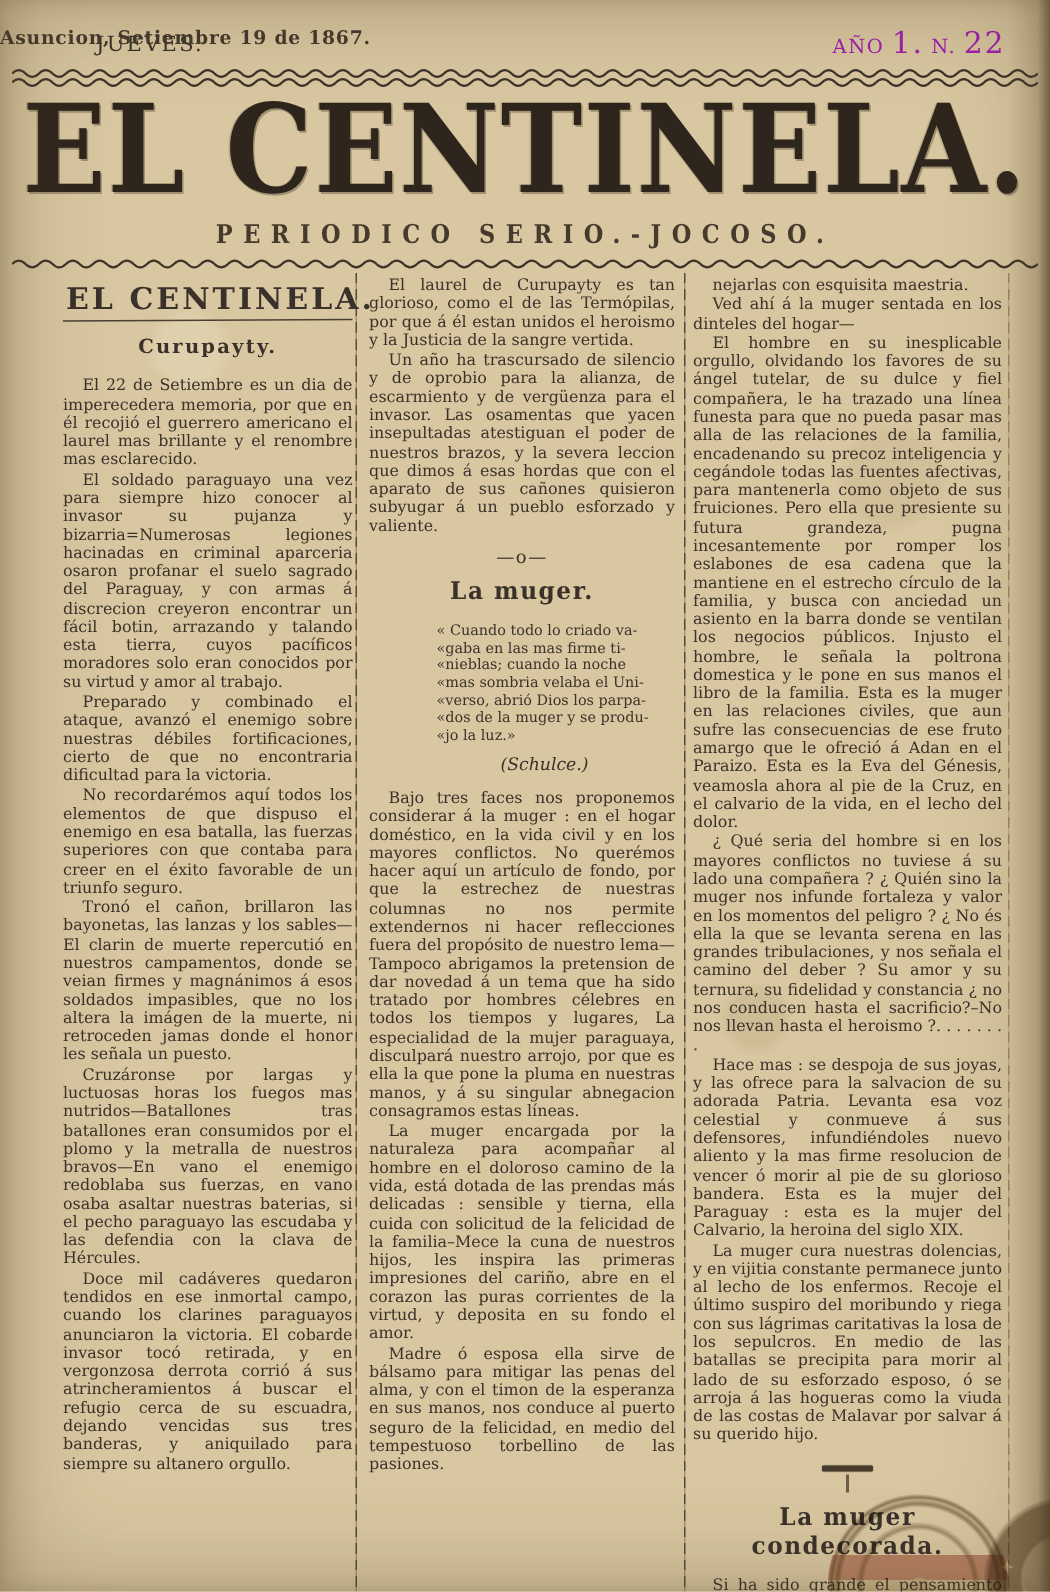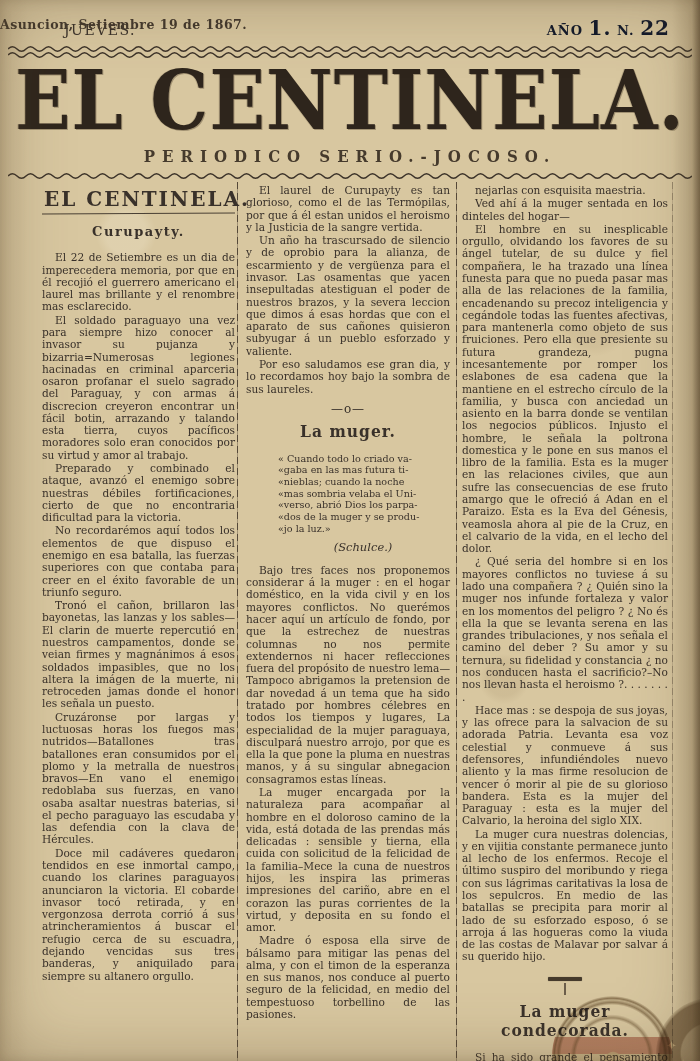--- a/index.html
+++ b/index.html
@@ -16,21 +16,21 @@
         radial-gradient(circle at 40% 80%, rgba(255,250,235,.12) 0 2%, transparent 3%),
         radial-gradient(circle at 85% 30%, rgba(120,95,60,.08) 0 3%, transparent 4%),
         linear-gradient(90deg, rgba(120,95,60,.10), rgba(120,95,60,0) 4% 96%, rgba(90,70,40,.28));}
   .right-edge{position:absolute;right:0;top:0;bottom:0;width:8px;z-index:6;
        background:linear-gradient(90deg, rgba(70,52,30,0), rgba(70,52,30,.45));}
 
   
   .topbar{position:absolute;left:0;top:14px;width:700px;height:30px;}
   .day{position:absolute;left:64px;top:8px;font-weight:normal;font-size:14px;letter-spacing:1.5px;}
   .dateline{position:absolute;left:0;right:0;top:3px;font-weight:bold;font-size:12.5px;letter-spacing:.5px;color:#42382d;}
-  .issue{position:absolute;right:30px;top:2px;font-weight:bold;color:#0f172a;white-space:nowrap;}
+  .issue{position:absolute;right:30px;top:2px;font-weight:normal;color:#a21caf;white-space:nowrap;}
   .issue .lbl{font-size:13px;letter-spacing:1px;}
   .issue .num{font-size:20px;letter-spacing:1px;}
 
   svg.wave{display:block;position:absolute;left:8px;}
 
   
   .masthead-title{position:absolute;left:0;right:0;top:52px;text-align:center;
       font-weight:bold;font-size:73px;letter-spacing:1px;color:#2e251c;
       transform:scaleY(1.12);transform-origin:top;
       text-shadow:1px 1px 0 rgba(60,45,28,.35), -1px 0 0 rgba(60,45,28,.2);}
@@ -50,21 +50,21 @@
 
   .section-title{font-weight:bold;font-size:20px;letter-spacing:2px;text-indent:0;
       margin:4px 0 2px 2px;white-space:nowrap;}
   .section-rule{border:0;border-top:1.6px solid #4a4034;margin:2px 0 10px 0;transform:rotate(-.3deg);}
   .article-title{font-weight:bold;font-size:13px;text-align:center;text-indent:0;
       letter-spacing:1.5px;margin:6px 0 12px 0;}
   .article-title.fat{font-size:15.5px;letter-spacing:1px;transform:scaleY(1.05);}
   .divider-o{text-align:center;text-indent:0;margin:8px 0 6px 0;font-size:12px;letter-spacing:1px;}
   .divider-bar{width:34px;height:4px;background:#453a2c;margin:14px auto 2px auto;border-radius:1px;box-shadow:0 0 1px rgba(60,45,28,.6);}
   .divider-tick{width:1.5px;height:12px;background:rgba(62,50,38,.7);margin:0 auto 8px auto;}
-  .quote{margin:4px 0 2px 32px;font-size:9.6px;line-height:1.22;text-align:left;}
+  .quote{margin:4px 0 2px 45px;font-size:9.6px;line-height:1.22;text-align:left;}
   .quote div{text-indent:0;}
   .attribution{text-align:center;font-style:italic;font-weight:normal;font-size:11.5px;text-indent:0;margin:6px 0 10px 30px;}
 
   
   .stamp{position:absolute;border-radius:50%;mix-blend-mode:multiply;z-index:4;}
   #stamp1{left:552px;top:996px;width:120px;height:120px;
       background:
         radial-gradient(circle, rgba(105,82,52,0) 60%, rgba(105,82,52,.55) 63%, rgba(105,82,52,.2) 66%, rgba(105,82,52,.6) 68%, rgba(105,82,52,0) 71%),
         radial-gradient(circle, rgba(105,82,52,0) 42%, rgba(105,82,52,.45) 45%, rgba(105,82,52,0) 49%),
         linear-gradient(180deg, rgba(105,82,52,0) 34%, rgba(178,88,74,.55) 34% 48%, rgba(228,218,196,.6) 48% 58%, rgba(96,112,146,.5) 58% 70%, rgba(105,82,52,0) 70%);}
@@ -121,27 +121,26 @@
       <p>Tronó el cañon, brillaron las bayonetas, las lanzas y los sables—El clarin de muerte repercutió en nuestros campamentos, donde se veian firmes y magnánimos á esos soldados impasibles, que no los altera la imágen de la muerte, ni retroceden jamas donde el honor les señala un puesto.</p>
       <p>Cruzáronse por largas y luctuosas horas los fuegos mas nutridos—Batallones tras batallones eran consumidos por el plomo y la metralla de nuestros bravos—En vano el enemigo redoblaba sus fuerzas, en vano osaba asaltar nuestras baterias, si el pecho paraguayo las escudaba y las defendia con la clava de Hércules.</p>
       <p>Doce mil cadáveres quedaron tendidos en ese inmortal campo, cuando los clarines paraguayos anunciaron la victoria. El cobarde invasor tocó retirada, y en vergonzosa derrota corrió á sus atrincheramientos á buscar el refugio cerca de su escuadra, dejando vencidas sus tres banderas, y aniquilado para siempre su altanero orgullo.</p>
     </div>
 </div>
 
 <div class="col" id="col2">
   <div>
       <p>El laurel de Curupayty es tan glorioso, como el de las Termópilas, por que á él estan unidos el heroismo y la Justicia de la sangre vertida.</p>
       <p>Un año ha trascursado de silencio y de oprobio para la alianza, de escarmiento y de vergüenza para el invasor.  Las osamentas que yacen insepultadas atestiguan el poder de nuestros brazos, y la severa leccion que dimos á esas hordas que con el aparato de sus cañones quisieron subyugar á un pueblo esforzado y valiente.</p>
-      <p>Por eso saludamos ese gran dia, y lo recordamos hoy bajo la sombra de sus laureles.</p>
     </div>
   <div class="divider-o">—o—</div>
   <div class="article-title fat">La muger.</div>
   <div class="quote">
       <div>« Cuando todo lo criado va-</div>
-      <div>«gaba en las mas futura ti-</div>
+      <div>«gaba en las mas firme ti-</div>
       <div>«nieblas;  cuando la noche</div>
       <div>«mas sombria velaba el Uni-</div>
       <div>«verso, abrió Dios los parpa-</div>
       <div>«dos de la muger y se produ-</div>
       <div>«jo la luz.»</div>
     </div>
   <div class="attribution">(Schulce.)</div>
   <div>
       <p>Bajo tres faces nos proponemos considerar á la muger : en el hogar doméstico, en la vida civil y en los mayores conflictos.  No querémos hacer aquí un artículo de fondo, por que la estrechez de nuestras columnas no nos permite extendernos ni hacer reflecciones fuera del propósito de nuestro lema—Tampoco abrigamos la pretension de dar novedad á un tema que ha sido tratado por hombres célebres en todos los tiempos y lugares, La especialidad de la mujer paraguaya, disculpará nuestro arrojo, por que es ella la que pone la pluma en nuestras manos, y á su singular abnegacion consagramos estas líneas.</p>
       <p>La muger encargada por la naturaleza para acompañar al hombre en el doloroso camino de la vida, está dotada de las prendas más delicadas : sensible y tierna, ella cuida con solicitud de la felicidad de la familia–Mece la cuna de nuestros hijos, les inspira las primeras impresiones del cariño, abre en el corazon las puras corrientes de la virtud, y deposita en su fondo el amor.</p>

